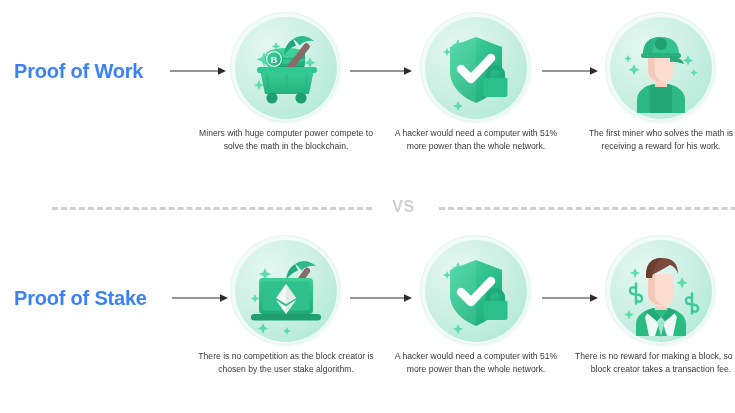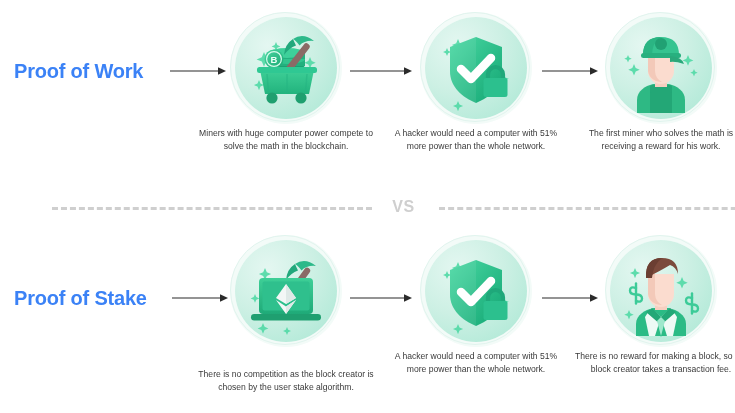--- a/index.html
+++ b/index.html
@@ -294,21 +294,21 @@
           <path d="M51 44 l10 14 -10 6z" fill="#dfe9e7"></path>
           <path d="M51 66.5 l10 -6.5 -10 14 -10 -14z" fill="#f3f7f6"></path>
           <path d="M51 66.5 l10 -6.5 -10 14z" fill="#dfe9e7"></path>
         </g>
 
         <rect x="16" y="74" width="70" height="6.5" rx="3.2" fill="#1f9f70"></rect>
       </svg>
     </div>
   </div>
 
-  <div class="caption" style="left:198px; top:368px;text-align:center;">There is no competition as the block creator is chosen by the user stake algorithm.</div>
+  <div class="caption" style="left:198px; top:350px;text-align:center;">There is no competition as the block creator is chosen by the user stake algorithm.</div>
 
   <div class="arrow" style="left:350px; top:293px;">
     <svg width="62" height="10" viewBox="0 0 62 10">
       <line x1="0" y1="5" x2="54" y2="5" stroke="#2b2b2b" stroke-width="1.2"></line>
       <polygon points="54,1.2 62,5 54,8.8" fill="#2b2b2b"></polygon>
     </svg>
   </div>
 
   <div class="node" style="left:421px; top:240px;">
     <div class="circle">

